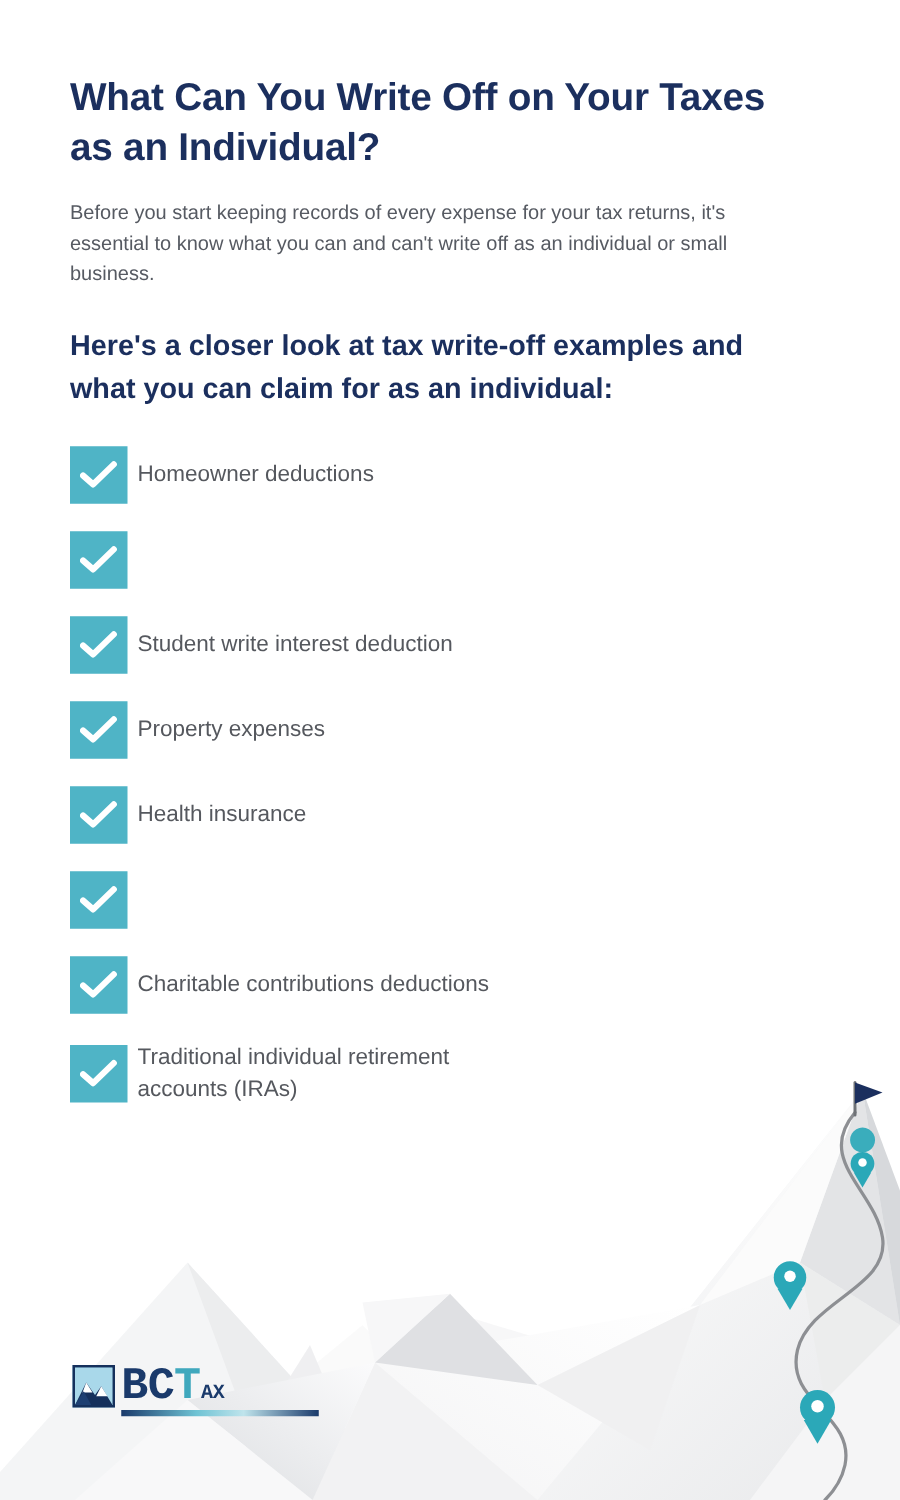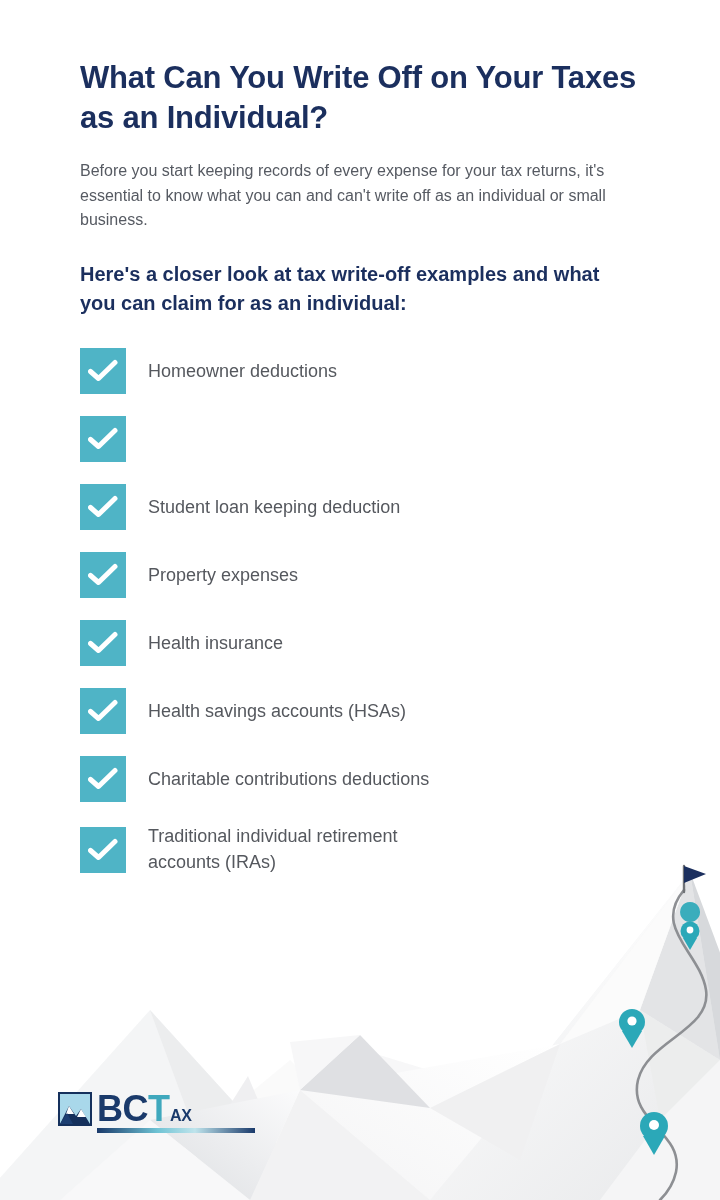--- a/index.html
+++ b/index.html
@@ -8,21 +8,20 @@
     width:720px; height:1200px;
     background:#ffffff;
     font-family:"Liberation Sans", sans-serif;
     overflow:hidden;
   }
 
   #page {
     position:relative;
     width:696px; height:1200px;
     background:#ffffff;
-    padding-left:24px;
   }
 
   
   #bg-art {
     position:absolute;
     left:0; top:0;
     width:720px; height:1200px;
     pointer-events:none;
     z-index:0;
   }
@@ -47,21 +46,21 @@
     margin-top:22px;
     color:#565a62;
     font-size:16px;
     line-height:1.52;
     max-width:585px;
   }
 
   .subhead {
     margin-top:28px;
     color:#1b2f5e;
-    font-size:20px;
+    font-size:23px;
     font-weight:bold;
     line-height:1.45;
     max-width:580px;
   }
 
   
   .checklist {
     margin-top:30px;
     list-style:none;
   }
@@ -80,21 +79,21 @@
     width:46px; height:46px;
     background:#4fb4c6;
     display:flex;
     align-items:center;
     justify-content:center;
   }
 
   .checkbox svg { display:block; }
 
   .check-label {
-    margin-left:22px;
+    margin-left:8px;
     color:#55585e;
     font-size:18px;
     line-height:1.42;
   }
 
   
   #logo {
     position:absolute;
     left:58px;
     top:1092px;
@@ -114,21 +113,21 @@
 
   .logo-type {
     margin-left:5px;
     display:flex;
     flex-direction:column;
   }
 
   .logo-words {
     display:flex;
     align-items:baseline;
-    font-family:Liberation Sans, sans-serif;
+    font-family:Liberation Mono, monospace;
     line-height:0.95;
   }
 
   .logo-bc {
     color:#1a3a6b;
     font-size:36px;
     font-weight:bold;
     letter-spacing:-0.5px;
   }
 
@@ -254,21 +253,21 @@
           </svg>
         </span>
       </li>
 
       <li class="check-item">
         <span class="checkbox">
           <svg width="30" height="24" viewBox="0 0 30 24" xmlns="http://www.w3.org/2000/svg">
             <path d="M2.5 12.5 L10.5 19.5 L27 3.5" fill="none" stroke="#ffffff" stroke-width="5" stroke-linecap="round" stroke-linejoin="round"></path>
           </svg>
         </span>
-        <span class="check-label">Student loan keeping deduction</span>
+        <span class="check-label">Student write interest deduction</span>
       </li>
 
       <li class="check-item">
         <span class="checkbox">
           <svg width="30" height="24" viewBox="0 0 30 24" xmlns="http://www.w3.org/2000/svg">
             <path d="M2.5 12.5 L10.5 19.5 L27 3.5" fill="none" stroke="#ffffff" stroke-width="5" stroke-linecap="round" stroke-linejoin="round"></path>
           </svg>
         </span>
         <span class="check-label">Property expenses</span>
       </li>
@@ -282,21 +281,20 @@
         <span class="check-label">Health insurance</span>
       </li>
 
 
       <li class="check-item">
         <span class="checkbox">
           <svg width="30" height="24" viewBox="0 0 30 24" xmlns="http://www.w3.org/2000/svg">
             <path d="M2.5 12.5 L10.5 19.5 L27 3.5" fill="none" stroke="#ffffff" stroke-width="5" stroke-linecap="round" stroke-linejoin="round"></path>
           </svg>
         </span>
-        <span class="check-label">Health savings accounts (HSAs)</span>
       </li>
 
       <li class="check-item">
         <span class="checkbox">
           <svg width="30" height="24" viewBox="0 0 30 24" xmlns="http://www.w3.org/2000/svg">
             <path d="M2.5 12.5 L10.5 19.5 L27 3.5" fill="none" stroke="#ffffff" stroke-width="5" stroke-linecap="round" stroke-linejoin="round"></path>
           </svg>
         </span>
         <span class="check-label">Charitable contributions deductions</span>
       </li>

